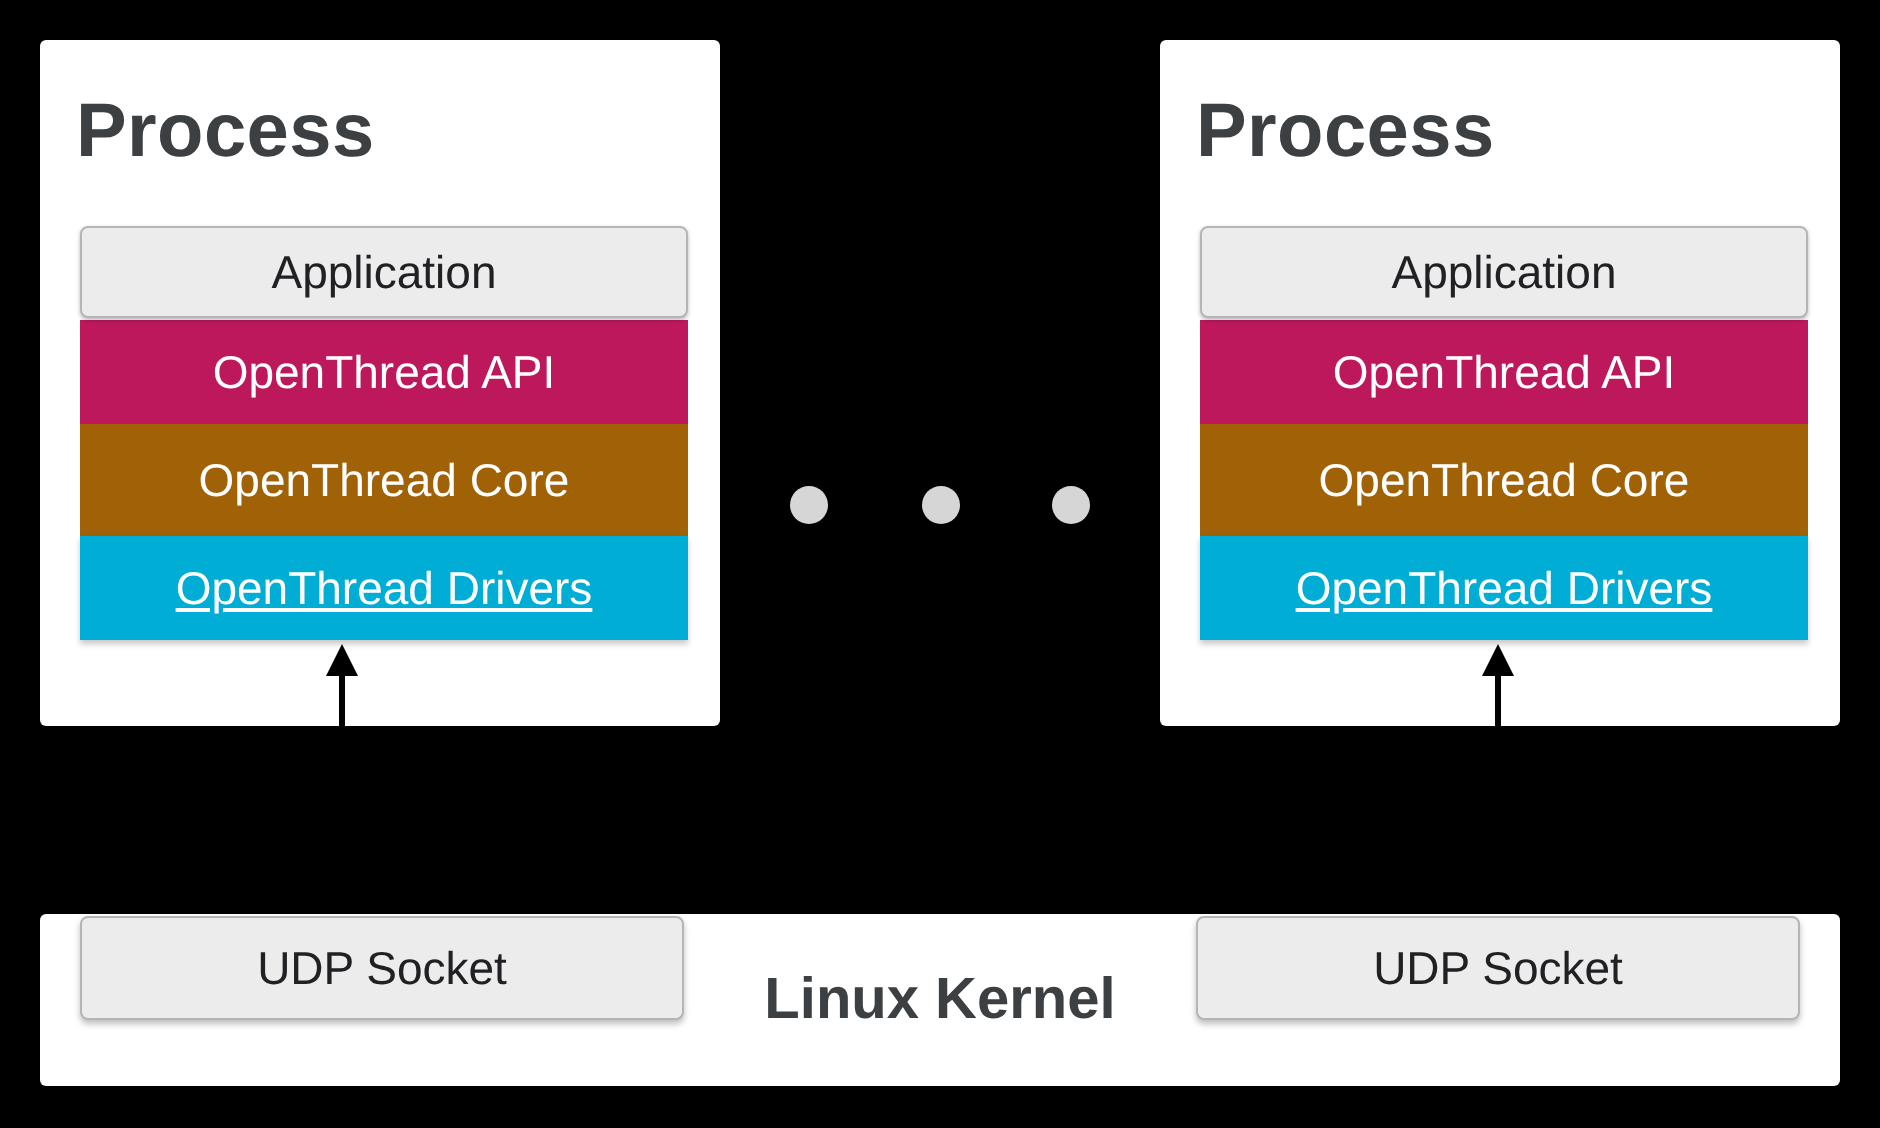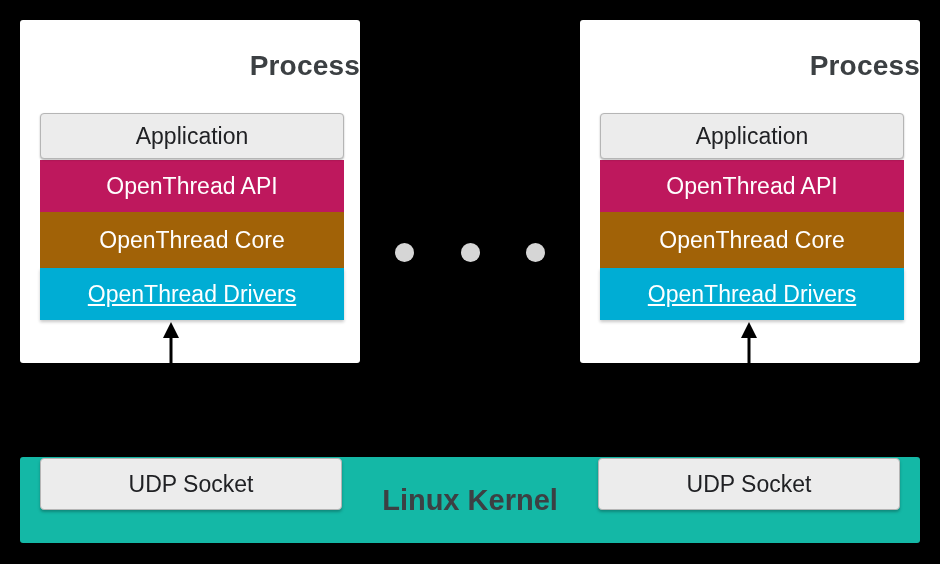--- a/index.html
+++ b/index.html
@@ -32,26 +32,27 @@
     box-shadow: 0 1px 3px rgba(0,0,0,0.45);
   }
   .process-left  { left: 20px;  top: 20px; width: 340px; height: 343px; }
   .process-right { left: 580px; top: 20px; width: 340px; height: 343px; }
 
   .process-title {
     position: absolute;
     left: 0;
     top: 28px;
     width: 100%;
-    text-align: right;
-    font-size: 28px;
+    text-align: left;
+    font-size: 38px;
     font-weight: bold;
     color: #3c4043;
     letter-spacing: 0.2px;
     line-height: 36px;
+    padding-left: 18px;
   }
 
   
   .layer {
     position: absolute;
     left: 20px;
     width: 304px;
     display: flex;
     align-items: center;
     justify-content: center;
@@ -125,21 +126,21 @@
     background: #d6d6d6;
   }
 
   
   .kernel-box {
     position: absolute;
     left: 20px;
     top: 457px;
     width: 900px;
     height: 86px;
-    background: #14b8a6;
+    background: #ffffff;
     border-radius: 3px;
     box-shadow: 0 1px 3px rgba(0,0,0,0.45);
   }
   .kernel-title {
     position: absolute;
     left: 0;
     top: 26px;
     width: 900px;
     text-align: center;
     font-size: 29px;

